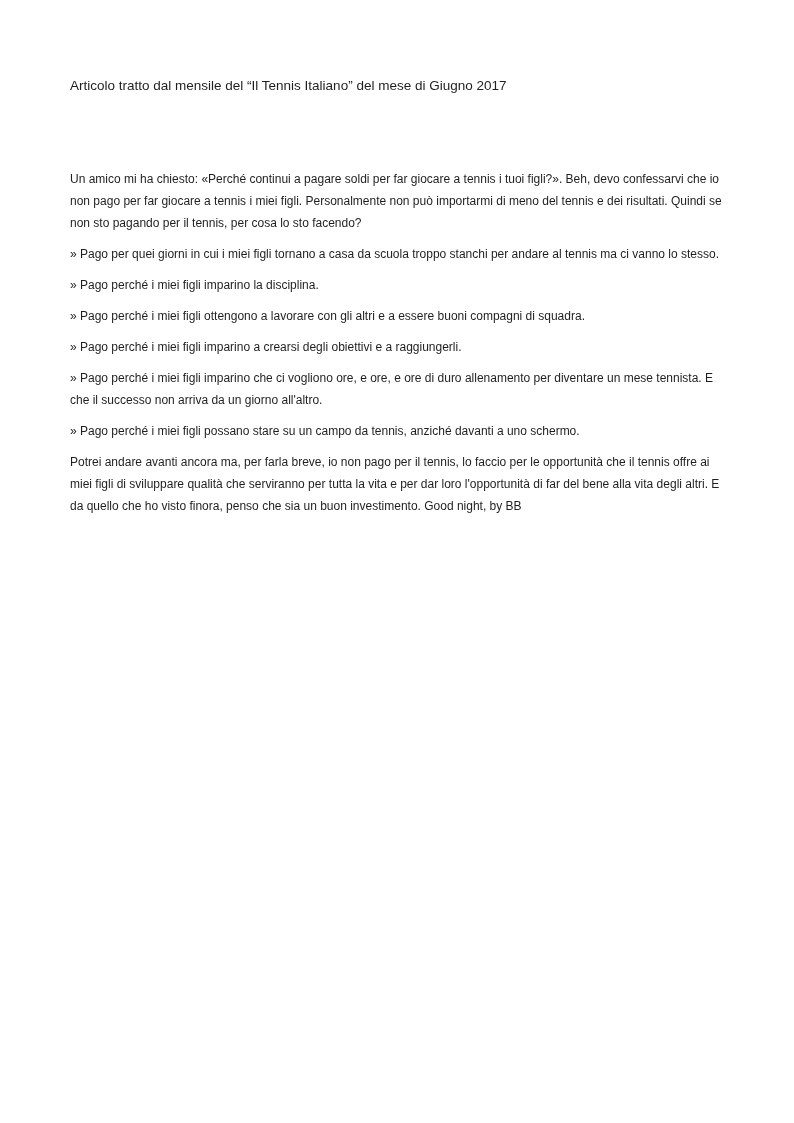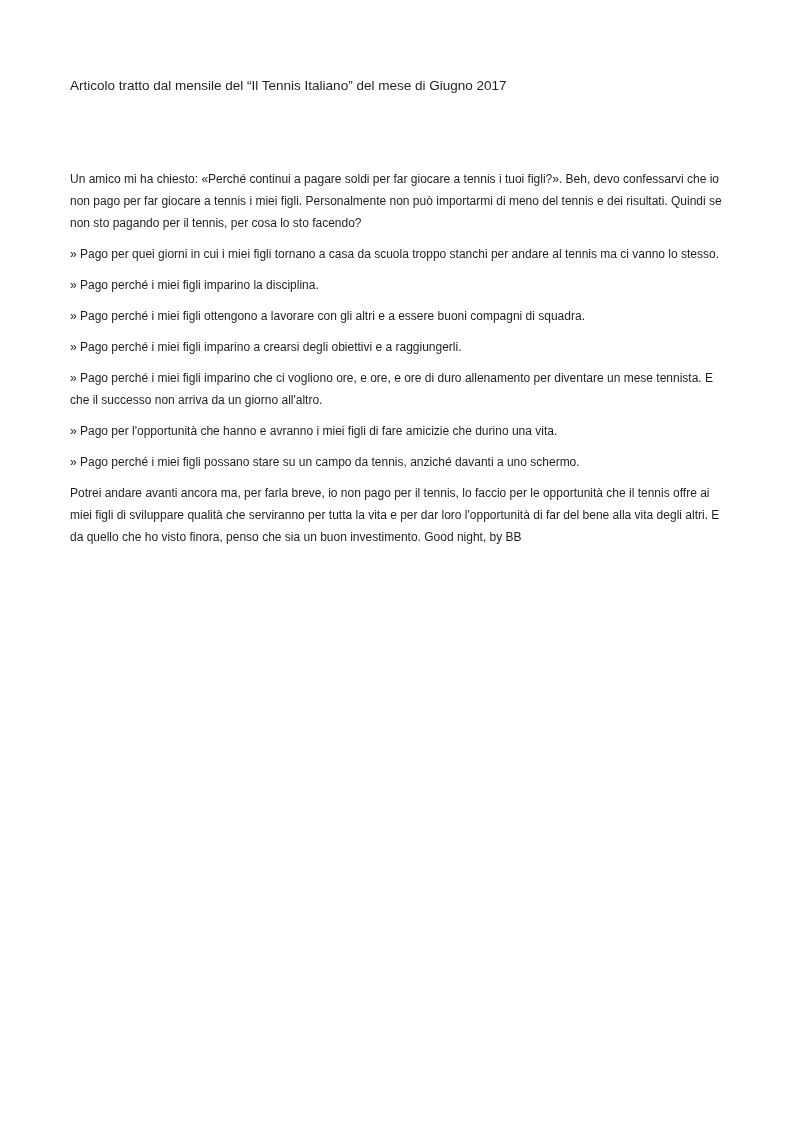--- a/index.html
+++ b/index.html
@@ -56,19 +56,18 @@
     <p class="source">Articolo tratto dal mensile del “Il Tennis Italiano” del mese di Giugno 2017</p>
 
 
     <div class="body-text">
       <p>Un amico mi ha chiesto: «Perché continui a pagare soldi per far giocare a tennis i tuoi figli?». Beh, devo confessarvi che io non pago per far giocare a tennis i miei figli. Personalmente non può importarmi di meno del tennis e dei risultati. Quindi se non sto pagando per il tennis, per cosa lo sto facendo?</p>
       <p>» Pago per quei giorni in cui i miei figli tornano a casa da scuola troppo stanchi per andare al tennis ma ci vanno lo stesso.</p>
       <p>» Pago perché i miei figli imparino la disciplina.</p>
       <p>» Pago perché i miei figli ottengono a lavorare con gli altri e a essere buoni compagni di squadra.</p>
       <p>» Pago perché i miei figli imparino a crearsi degli obiettivi e a raggiungerli.</p>
       <p>» Pago perché i miei figli imparino che ci vogliono ore, e ore, e ore di duro allenamento per diventare un mese tennista. E che il successo non arriva da un giorno all'altro.</p>
-      <p>» Pago per l'opportunità che hanno e avranno i miei figli di fare amicizie che durino una vita.</p>
       <p>» Pago perché i miei figli possano stare su un campo da tennis, anziché davanti a uno schermo.</p>
       <p>Potrei andare avanti ancora ma, per farla breve, io non pago per il tennis, lo faccio per le opportunità che il tennis offre ai miei figli di sviluppare qualità che serviranno per tutta la vita e per dar loro l'opportunità di far del bene alla vita degli altri. E da quello che ho visto finora, penso che sia un buon investimento. Good night, by BB</p>
     </div>
 
   </div>
 </div>
 
 </body></html>

